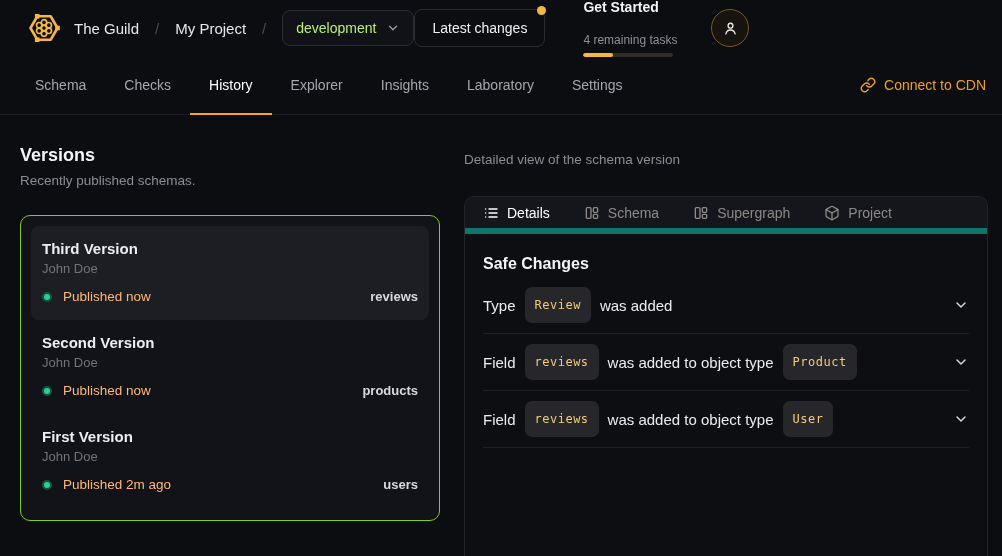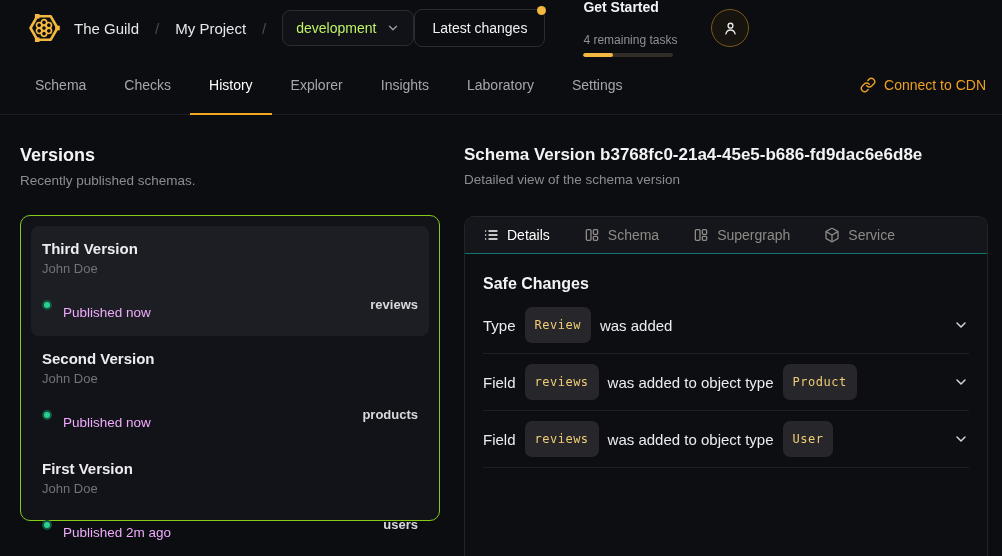--- a/index.html
+++ b/index.html
@@ -55,29 +55,29 @@
   .versions-box {
     margin-top:27px; border:1px solid #84cc16; border-radius:10px;
     background:#121318; padding:10px; height:306px;
   }
   .version-item { border-radius:8px; padding:14px 11px 16px 11px; cursor:pointer; }
   .version-item.selected { background:#1d1e23; }
   .v-name { font-size:15px; font-weight:700; color:#ededf0; }
   .v-author { font-size:13px; color:#717379; margin-top:4px; }
   .v-row { display:flex; align-items:center; margin-top:13px; }
   .v-dot { width:10px; height:10px; border-radius:50%; background:#2bcf92; border:2px solid #14543f; margin-right:11px; }
-  .v-pub { font-size:13.5px; color:#f0abfc;margin-top:16px; }
+  .v-pub { font-size:13.5px; color:#fdba74; }
   .v-service { margin-left:auto; font-size:13px; font-weight:700; color:#d7d9dc; }
   
   .detail-box {
     margin-top:29px; flex:1; border:1px solid #24252a; border-bottom:none;
     border-radius:10px 10px 0 0; background:#0c0e12; overflow:hidden;
   }
   .detail-tabs {
-    height:37px; background:#15161b; border-bottom:1px solid #0f766e;
+    height:37px; background:#15161b; border-bottom:6px solid #0f766e;
     display:flex; align-items:center; gap:34px; padding:0 18px;
   }
   .d-tab { display:flex; align-items:center; gap:8px; color:#8d8a85; font-size:14px; cursor:pointer; }
   .d-tab.active { color:#ffffff; }
   .d-tab svg { stroke:currentColor; }
   .detail-content { padding:0 18px; }
   .changes-title { font-size:16px; font-weight:700; color:#f3f3f5; margin:21px 0 4px 0; }
   .change-row { display:flex; align-items:center; height:57px; border-bottom:1px solid #1f2026; cursor:pointer; }
   .c-text { font-size:15px; color:#ececf0; }
   .c-badge {
@@ -193,21 +193,20 @@
           <span class="v-dot"></span>
           <span class="v-pub">Published 2m ago</span>
           <span class="v-service">users</span>
         </div>
       </div>
 
     </div>
   </section>
 
   <section class="col-right">
-    <h2 class="sec-title" style="font-size:17px;">Schema Version b3768fc0-21a4-45e5-b686-fd9dac6e6d8e</h2>
     <p class="sec-sub">Detailed view of the schema version</p>
 
     <div class="detail-box">
       <div class="detail-tabs">
         <div class="d-tab active">
           <svg class="icon-svg" width="16" height="16" viewBox="0 0 24 24" fill="none" stroke-width="2.1" stroke-linecap="round" stroke-linejoin="round">
             <line x1="9" y1="6" x2="21" y2="6"></line>
               <line x1="9" y1="12" x2="21" y2="12"></line>
               <line x1="9" y1="18" x2="21" y2="18"></line>
             <line x1="4" y1="6" x2="4.01" y2="6"></line>
@@ -231,21 +230,21 @@
             <rect x="14" y="14" width="6.5" height="6" rx="1.5"></rect>
           </svg>
           <span>Supergraph</span>
         </div>
         <div class="d-tab">
           <svg class="icon-svg" width="16" height="16" viewBox="0 0 24 24" fill="none" stroke-width="2" stroke-linecap="round" stroke-linejoin="round">
             <path d="M21 16V8a2 2 0 0 0-1-1.73l-7-4a2 2 0 0 0-2 0l-7 4A2 2 0 0 0 3 8v8a2 2 0 0 0 1 1.73l7 4a2 2 0 0 0 2 0l7-4A2 2 0 0 0 21 16z"></path>
             <polyline points="3.27 6.96 12 12.01 20.73 6.96"></polyline>
             <line x1="12" y1="22.08" x2="12" y2="12"></line>
           </svg>
-          <span>Service</span>
+          <span>Project</span>
         </div>
       </div>
 
       <div class="detail-content">
         <h3 class="changes-title">Safe Changes</h3>
 
         <div class="change-row">
           <span class="c-text">Type</span>
           <span class="c-badge">Review</span>
           <span class="c-text">was added</span>

